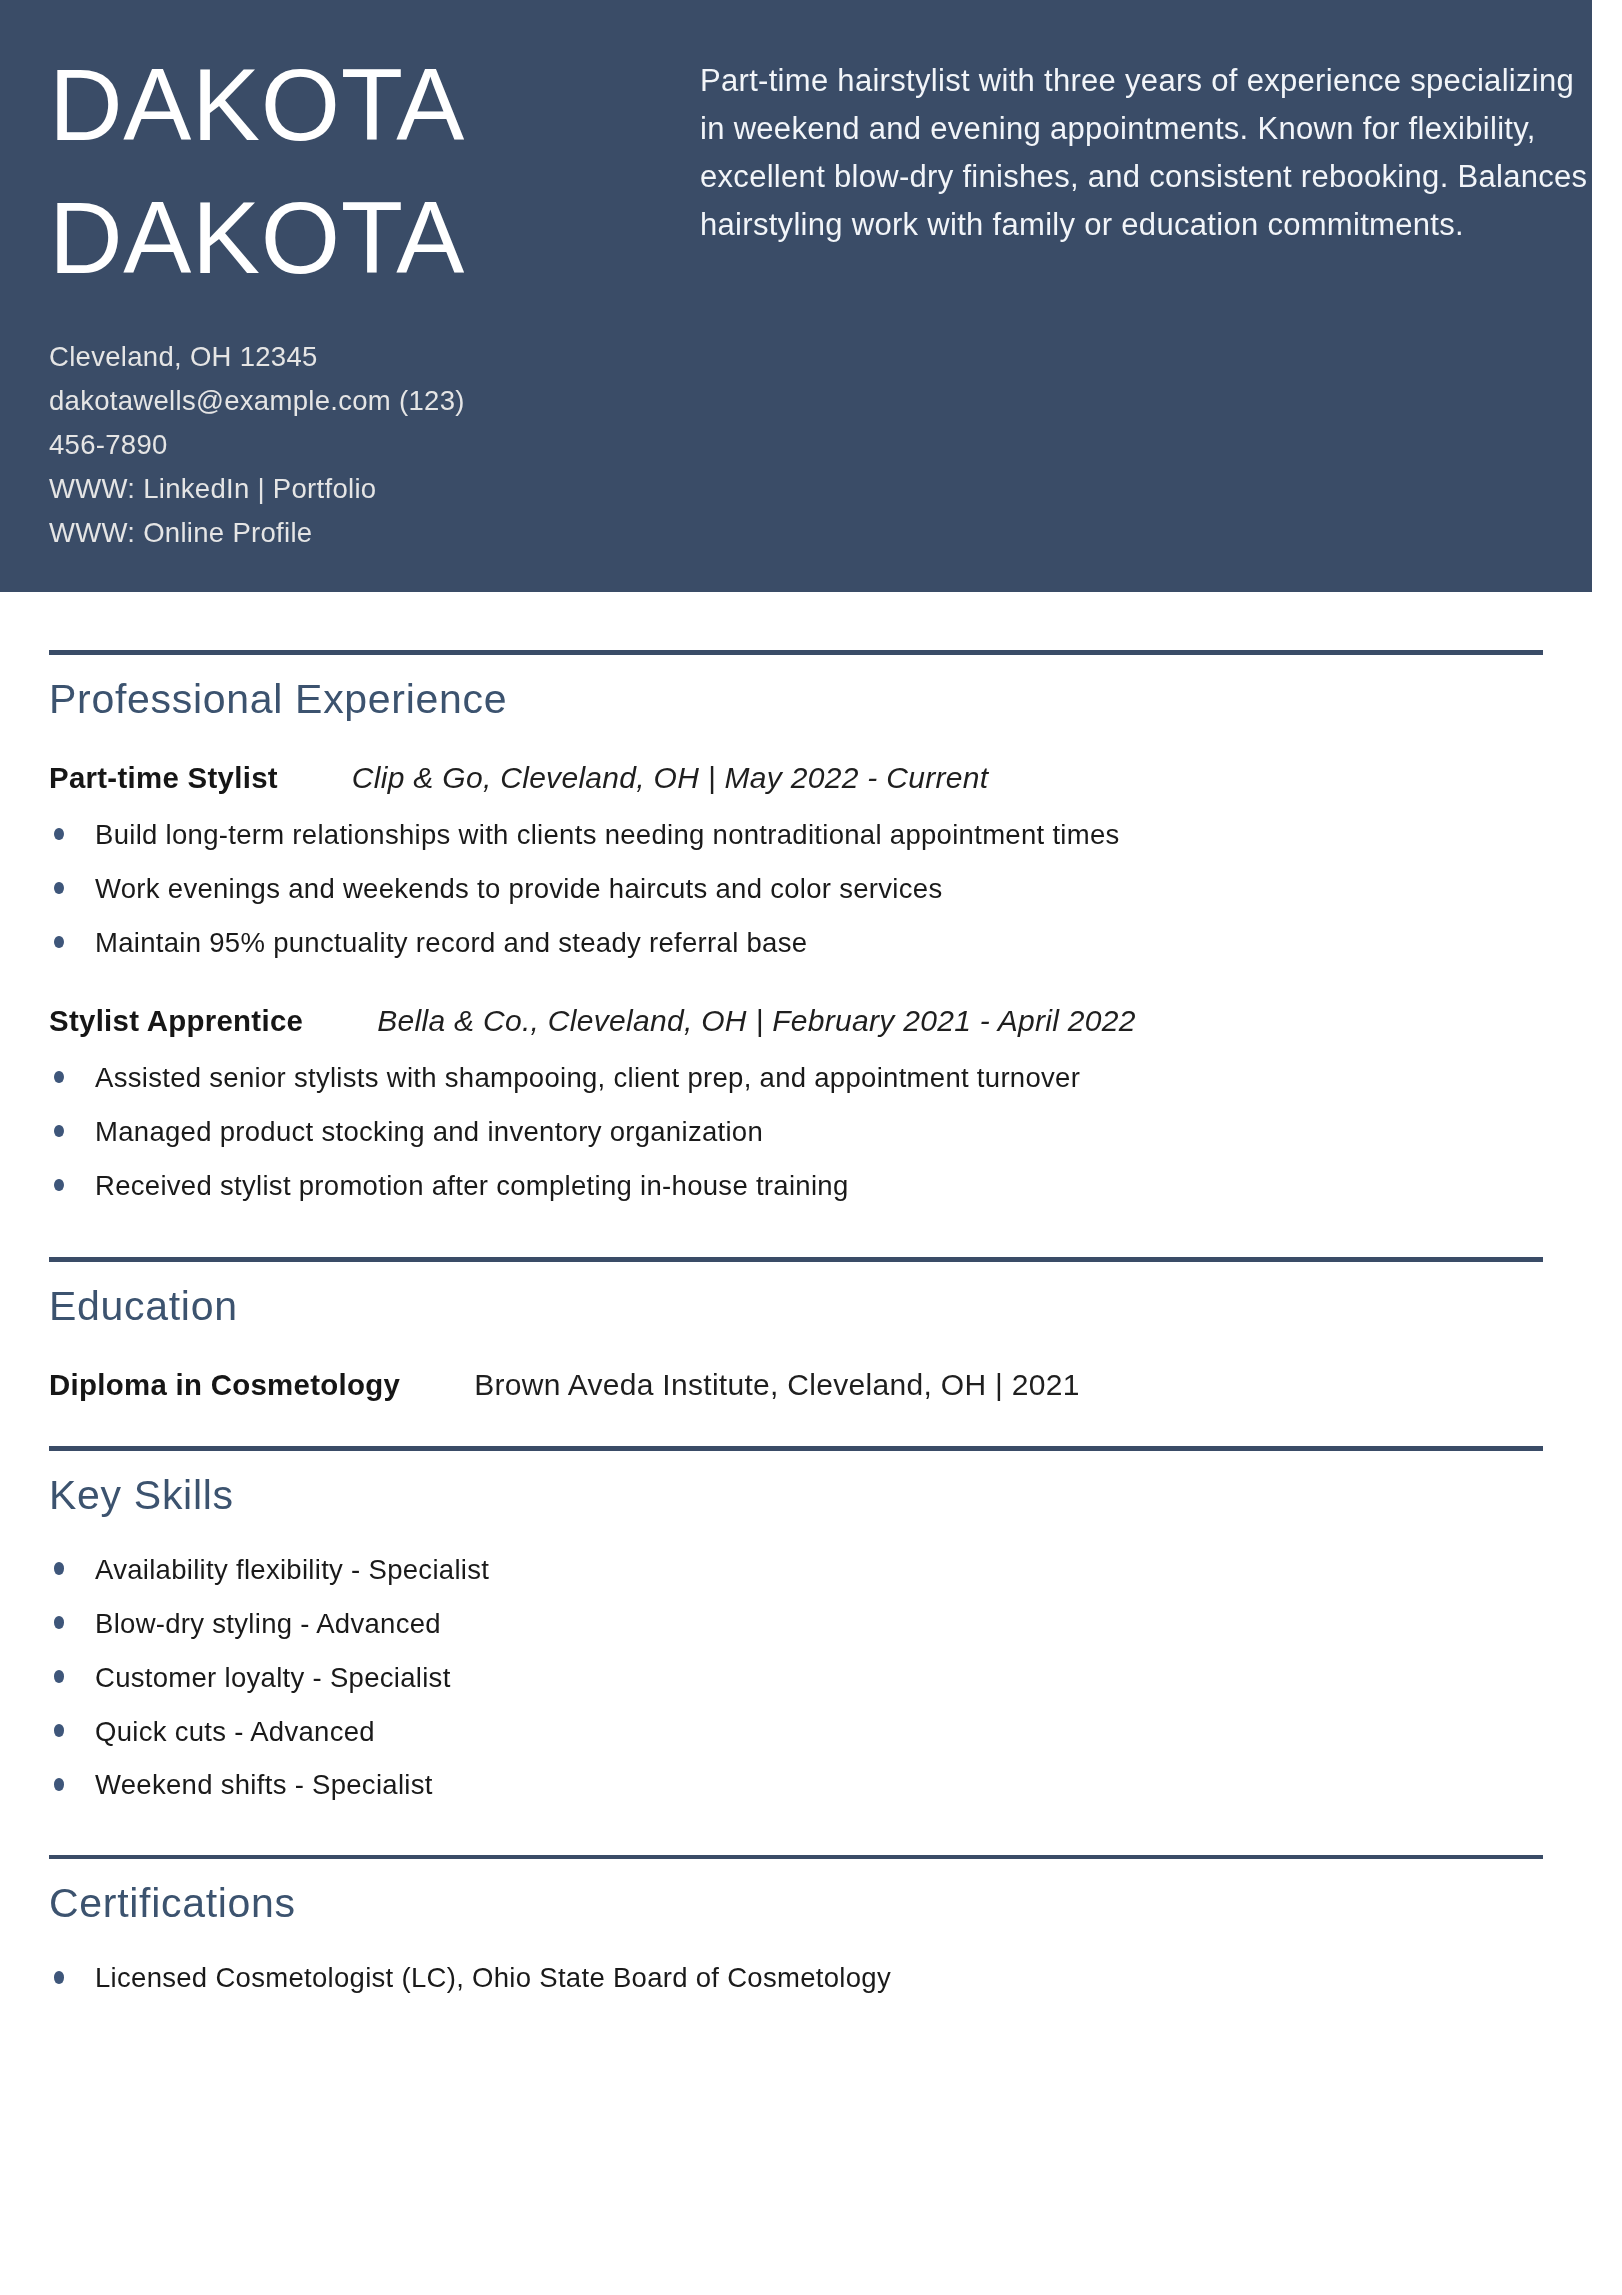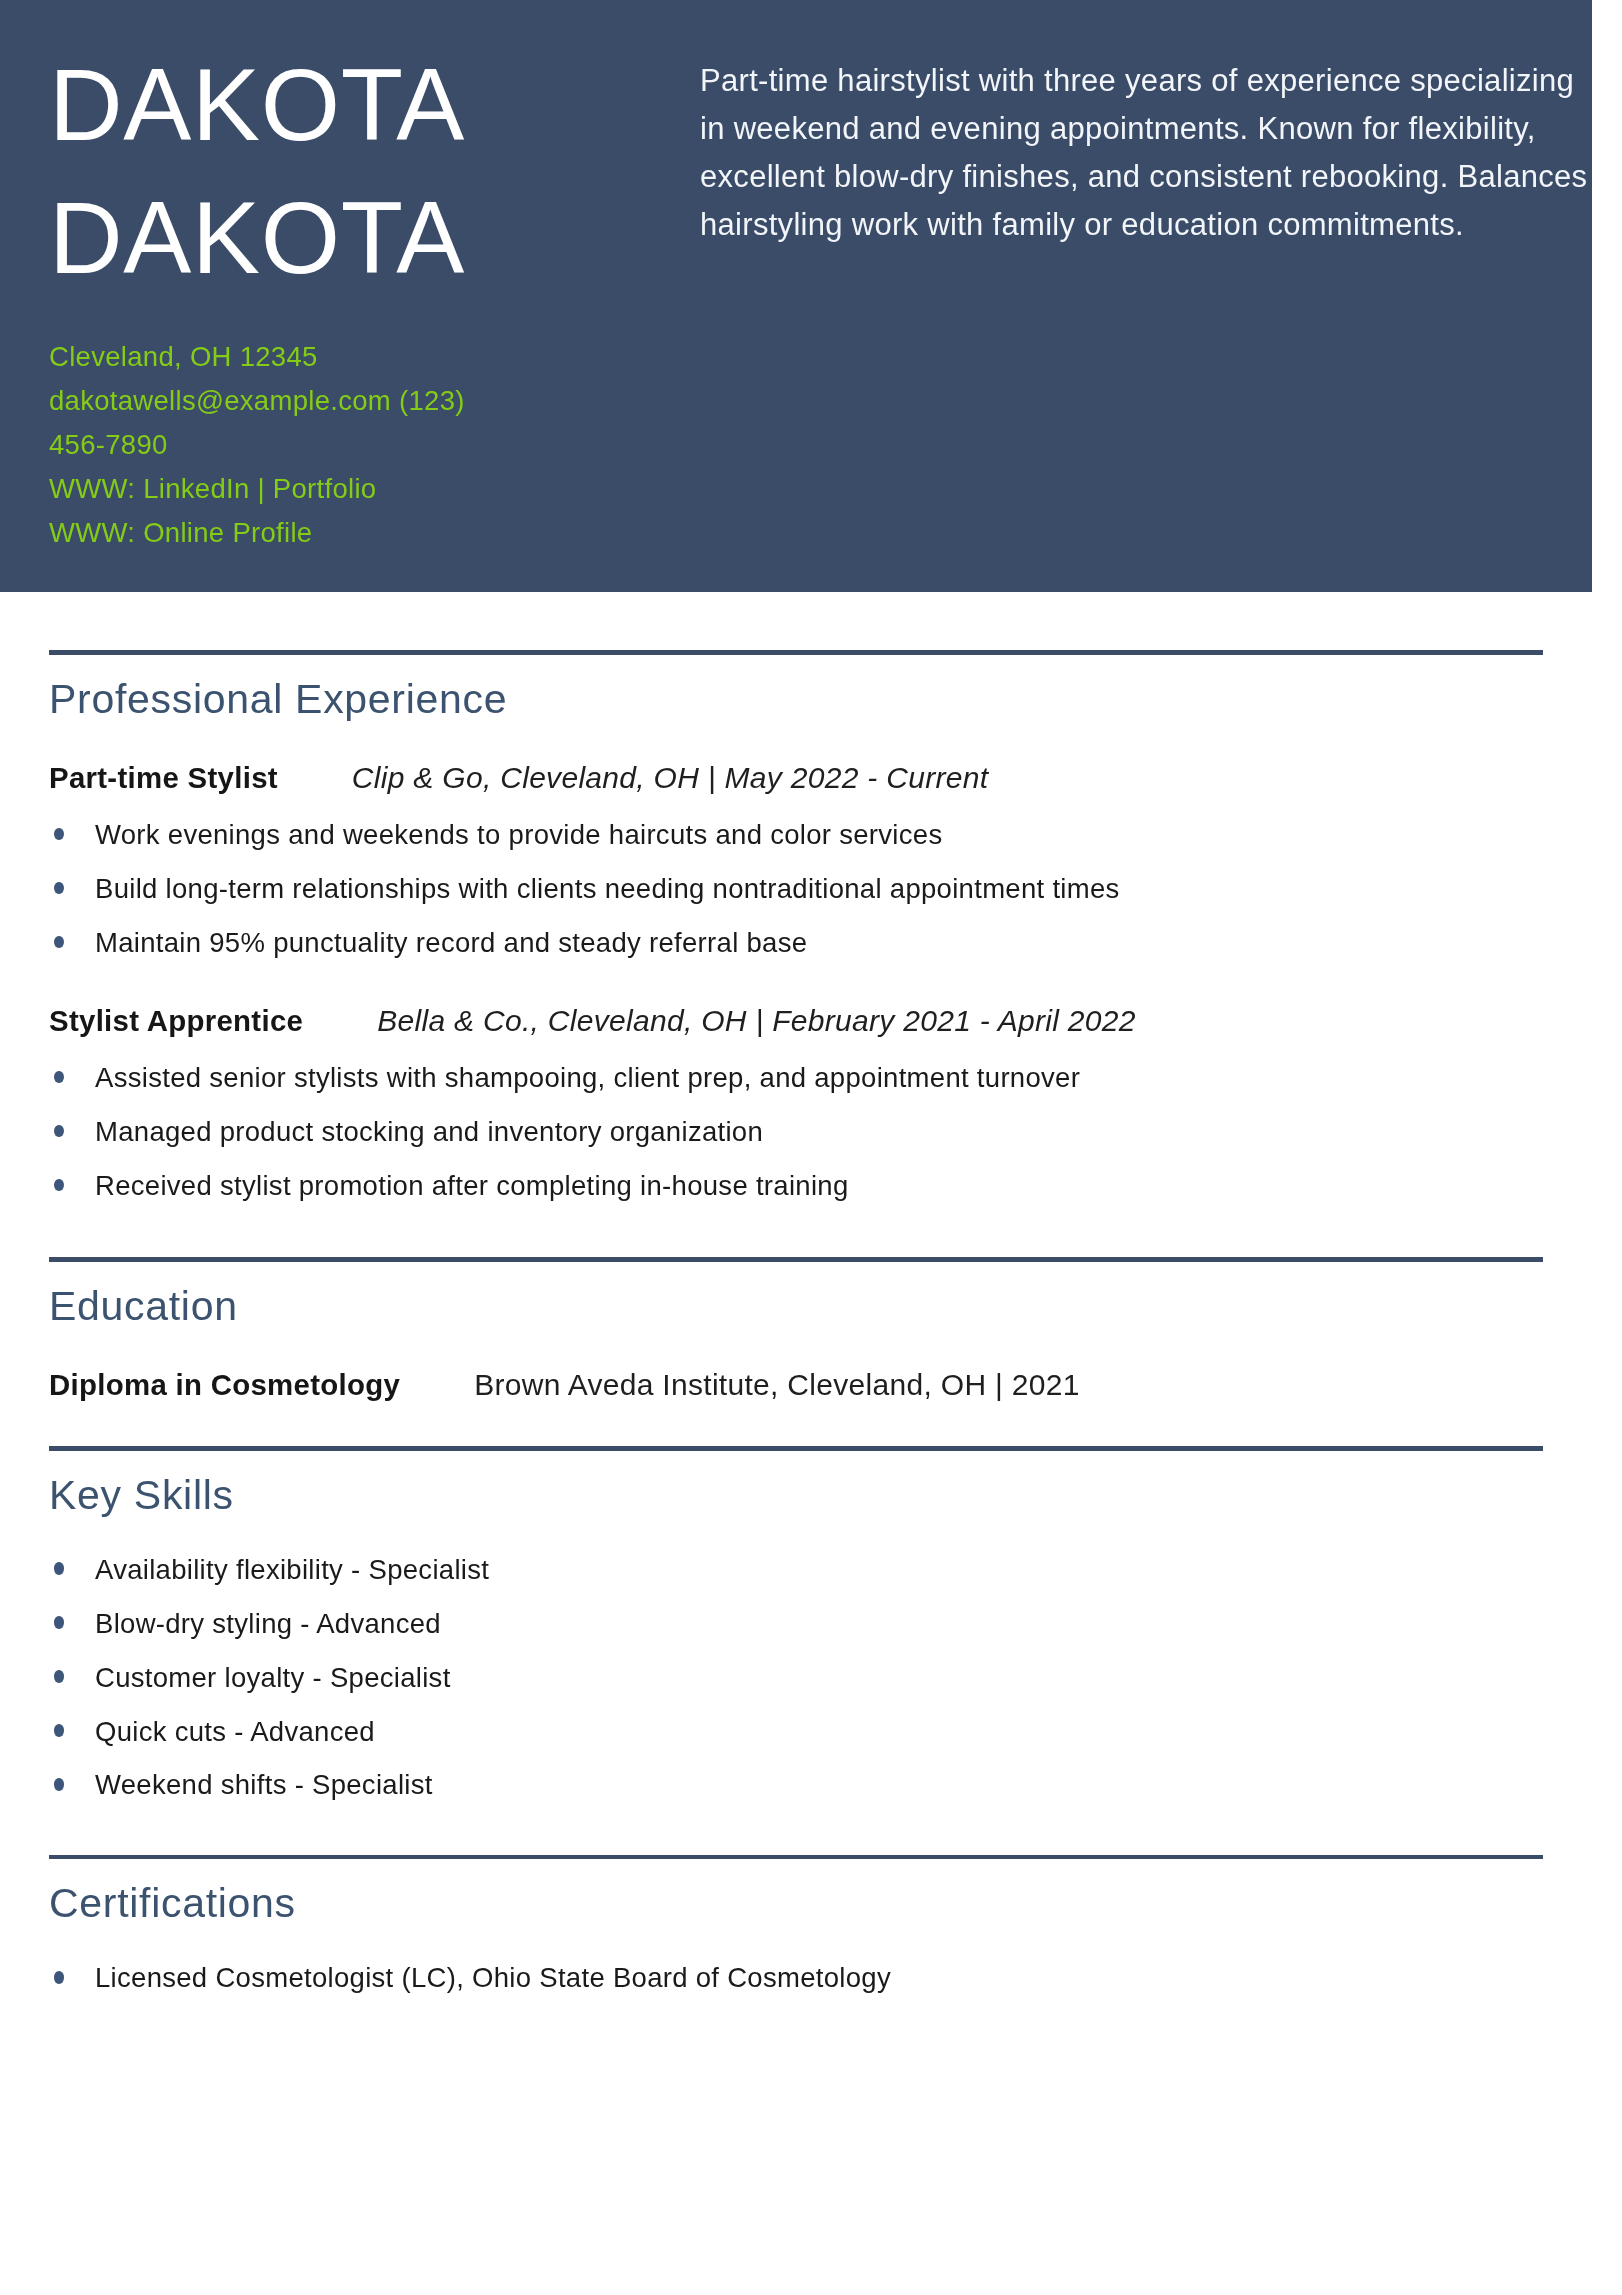--- a/index.html
+++ b/index.html
@@ -42,21 +42,21 @@
     font-size: 31px;
     line-height: 1.55;
     color: #f2f5f9;
   }
   .contact {
     position: absolute;
     left: 49px;
     top: 335px;
     font-size: 27.5px;
     line-height: 1.6;
-    color: #84cc16;
+    color: #e5e5e5;
   }
 
   
   main { margin: 0 49px; }
   .rule {
     height: 4.6px;
     background: var(--band, #3A4C67);
     border: none;
     margin: 0;
   }
@@ -140,25 +140,25 @@
     <div class="rule rule-1"></div>
     <h2 class="section-title">Professional Experience</h2>
 
     <div class="entry-row">
       <span class="entry-title">Part-time Stylist</span>
       <span class="entry-meta">Clip &amp; Go, Cleveland, OH | May 2022 - Current</span>
     </div>
     <ul class="bullets">
       <li>
         <span class="dot"></span>
+        <span>Build long-term relationships with clients needing nontraditional appointment times</span>
+      </li>
+      <li>
+        <span class="dot"></span>
         <span>Work evenings and weekends to provide haircuts and color services</span>
-      </li>
-      <li>
-        <span class="dot"></span>
-        <span>Build long-term relationships with clients needing nontraditional appointment times</span>
       </li>
       <li>
         <span class="dot"></span>
         <span>Maintain 95% punctuality record and steady referral base</span>
       </li>
     </ul>
 
     <div class="entry-row gap-block">
       <span class="entry-title">Stylist Apprentice</span>
       <span class="entry-meta">Bella &amp; Co., Cleveland, OH | February 2021 - April 2022</span>

